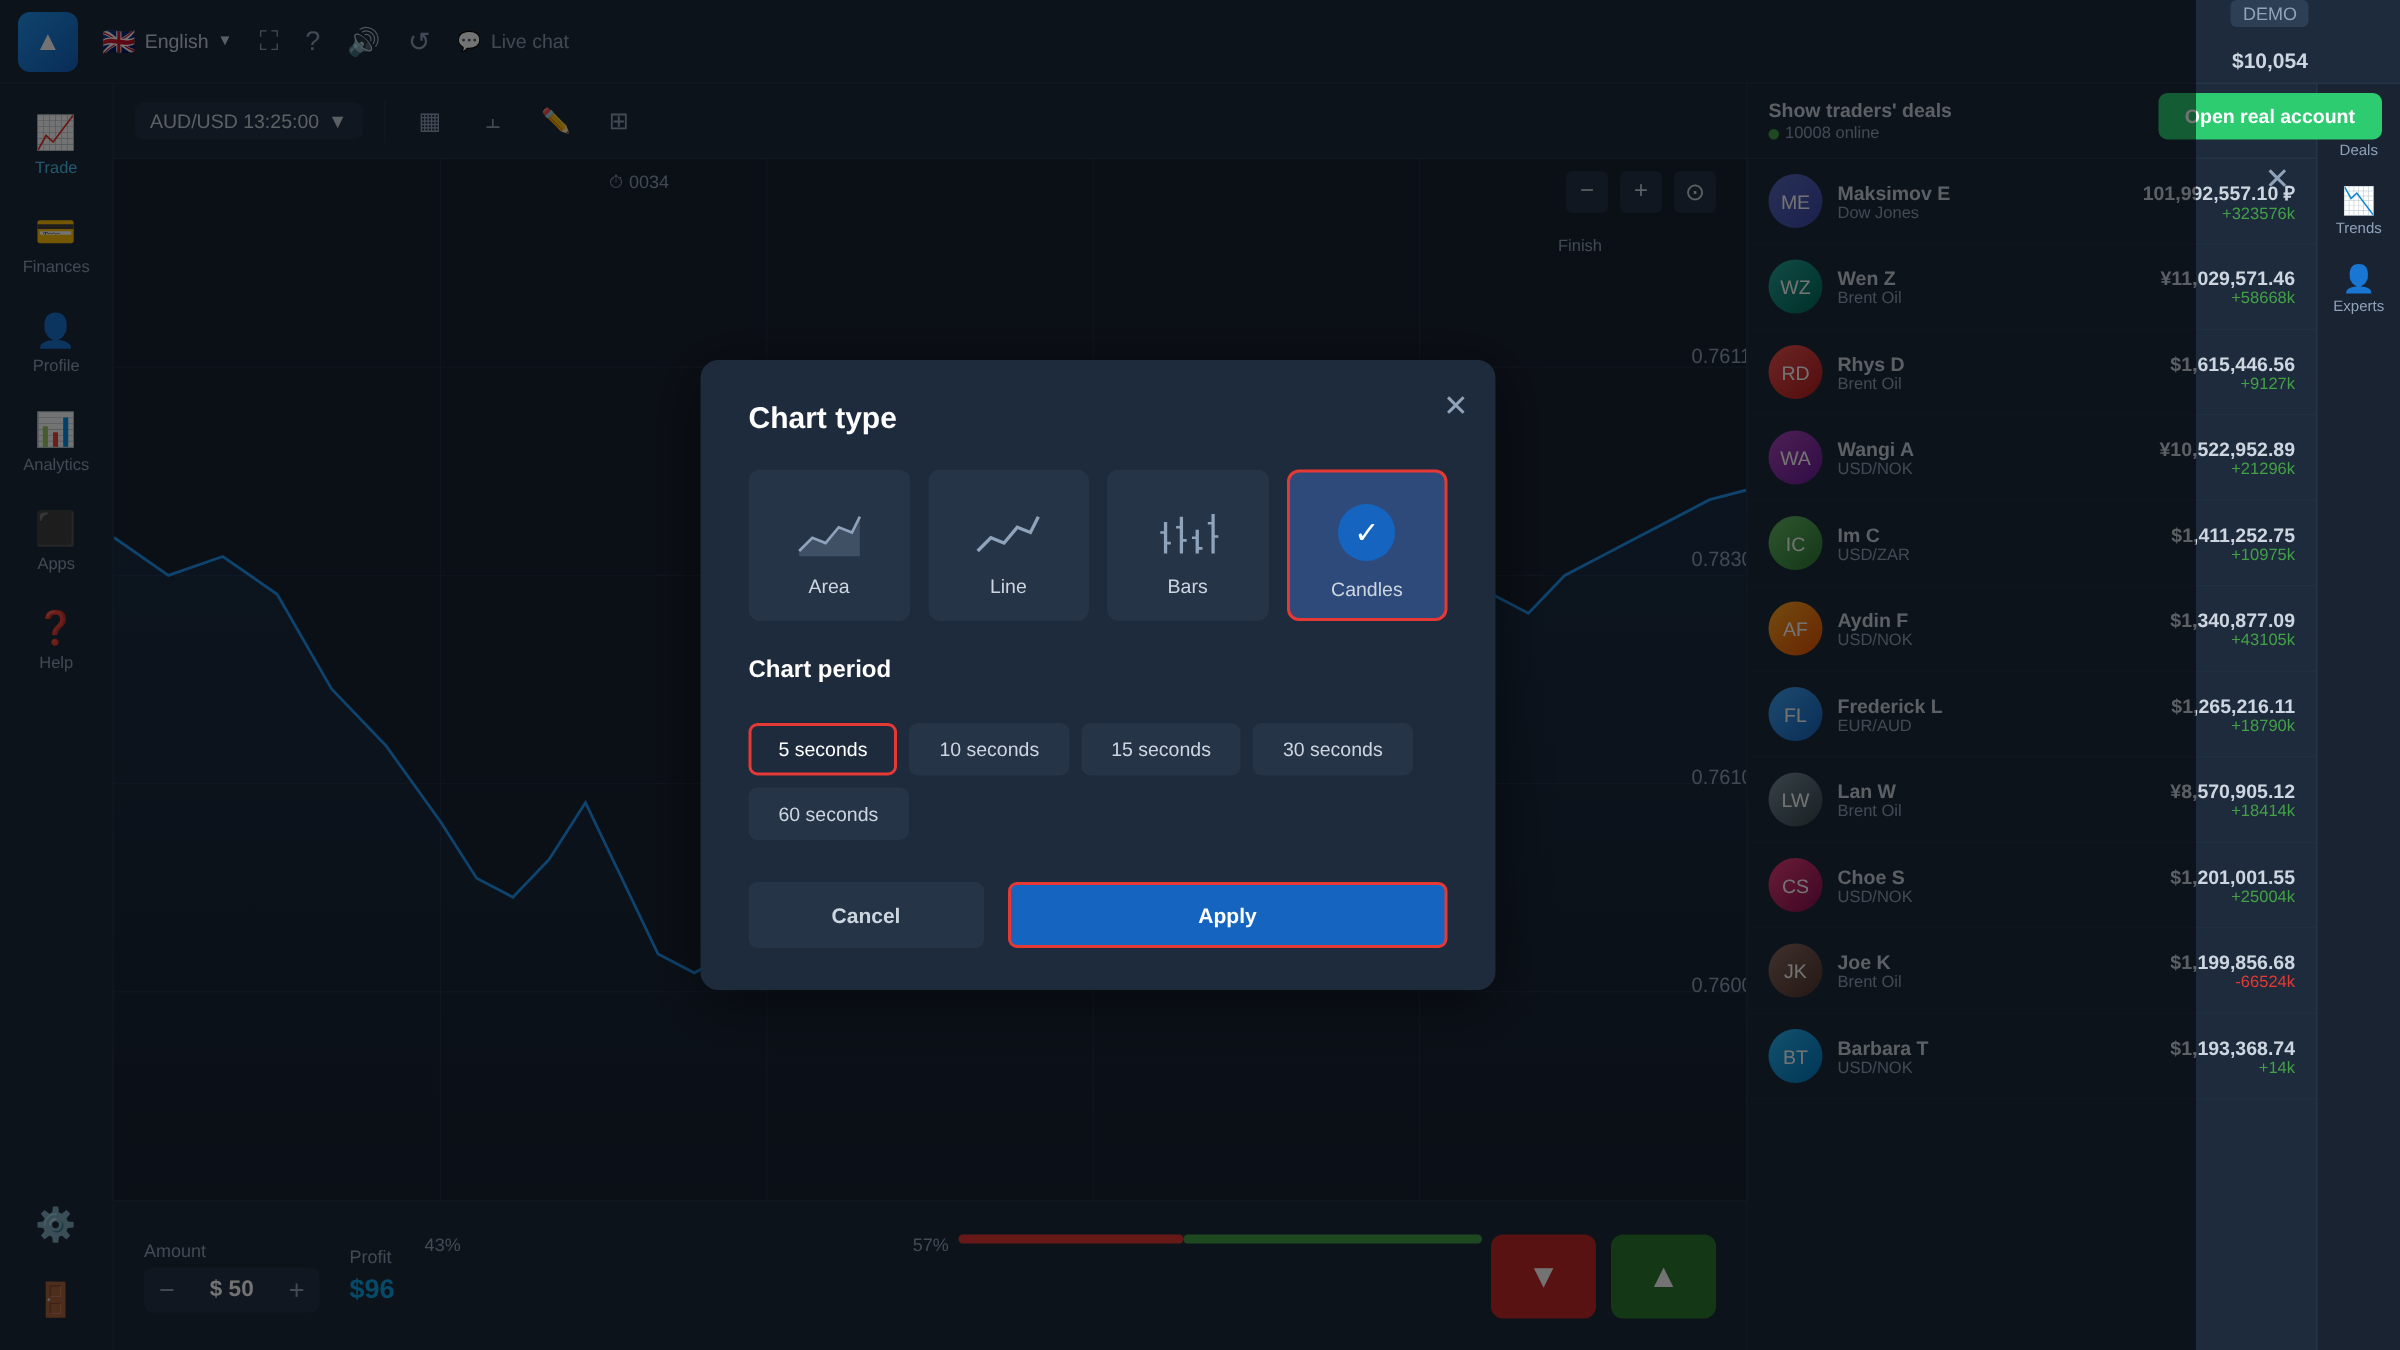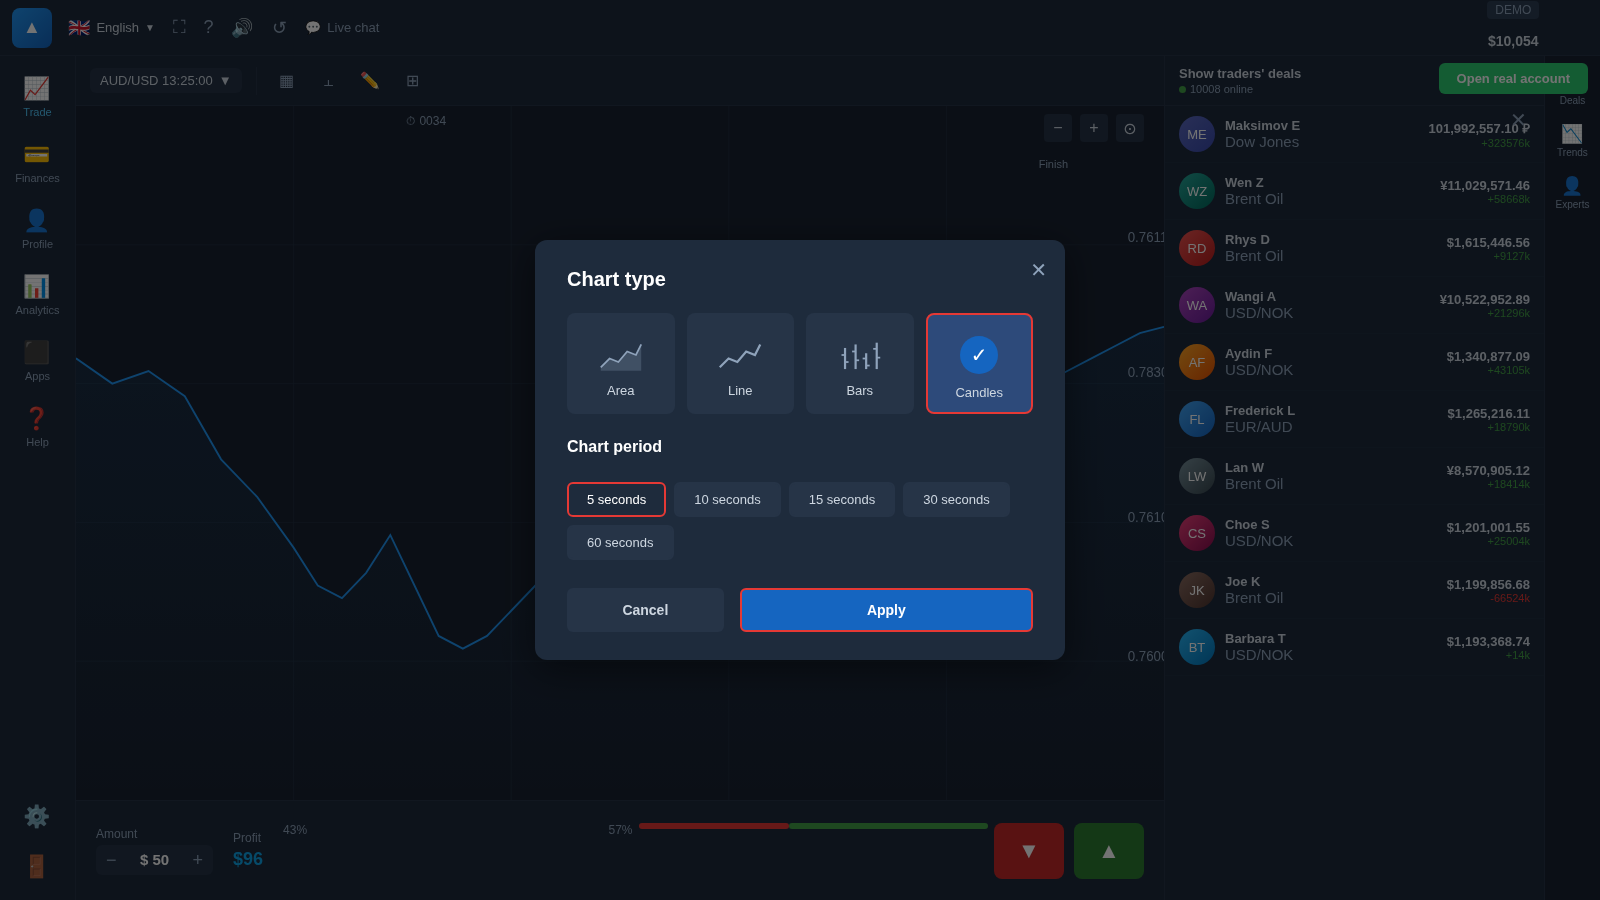--- a/index.html
+++ b/index.html
@@ -229,21 +229,21 @@
       gap: 10px;
     }
     .trader-avatar {
       width: 36px; height: 36px; border-radius: 50%;
       background: linear-gradient(135deg, #546e7a, #37474f);
       display: flex; align-items: center; justify-content: center;
       font-size: 13px; color: #fff; flex-shrink: 0;
     }
     .trader-info { flex: 1; }
     .trader-name { color: #cdd6e0; font-size: 13px; font-weight: 600; }
-    .trader-asset { color: #8fa3bb; font-size: 15px; }
+    .trader-asset { color: #8fa3bb; font-size: 11px; }
     .trader-profit { text-align: right; }
     .trader-amount { color: #cdd6e0; font-size: 13px; font-weight: 600; }
     .trader-change { font-size: 11px; }
     .trader-change.pos { color: #43a047; }
     .trader-change.neg { color: #e53935; }
 
     
     .far-right {
       width: 56px;
       background: #1a2332;
@@ -259,21 +259,21 @@
       align-items: center; justify-content: center;
       border-radius: 8px; cursor: pointer;
       color: #8fa3bb; font-size: 10px; gap: 2px;
     }
     .far-icon { font-size: 18px; }
 
     
     .modal-overlay {
       position: fixed;
       top: 0; left: 0;
-      width: 1600px; height: 900px;
+      width: 1464px; height: 900px;
       background: rgba(0,0,0,0.55);
       z-index: 100;
       display: flex; align-items: center; justify-content: center;
     }
     .modal {
       background: #1e2b3c;
       border-radius: 12px;
       padding: 28px 32px;
       width: 530px;
       box-shadow: 0 8px 40px rgba(0,0,0,0.5);
@@ -577,20 +577,31 @@
       </div>
       <div class="trader-row">
         <div class="trader-avatar" style="background:linear-gradient(135deg,#ab47bc,#6a1b9a);">WA</div>
         <div class="trader-info">
           <div class="trader-name">Wangi A</div>
           <div class="trader-asset">USD/NOK</div>
         </div>
         <div class="trader-profit">
           <div class="trader-amount">¥10,522,952.89</div>
           <div class="trader-change pos">+21296k</div>
+        </div>
+      </div>
+      <div class="trader-row">
+        <div class="trader-avatar" style="background:linear-gradient(135deg,#66bb6a,#2e7d32);">IC</div>
+        <div class="trader-info">
+          <div class="trader-name">Im C</div>
+          <div class="trader-asset">USD/ZAR</div>
+        </div>
+        <div class="trader-profit">
+          <div class="trader-amount">$1,411,252.75</div>
+          <div class="trader-change pos">+10975k</div>
         </div>
       </div>
       <div class="trader-row">
         <div class="trader-avatar" style="background:linear-gradient(135deg,#ffa726,#e65100);">AF</div>
         <div class="trader-info">
           <div class="trader-name">Aydin F</div>
           <div class="trader-asset">USD/NOK</div>
         </div>
         <div class="trader-profit">
           <div class="trader-amount">$1,340,877.09</div>

